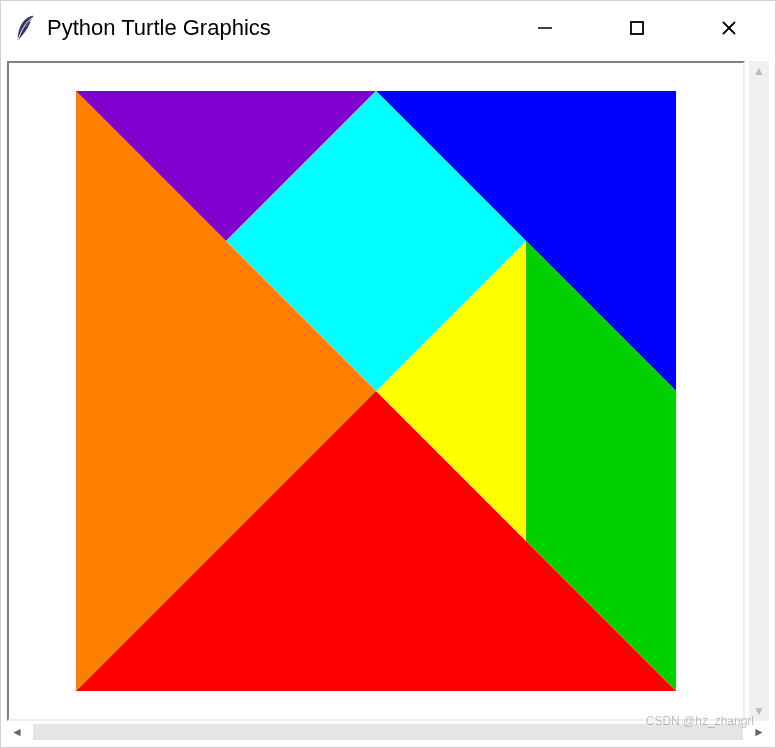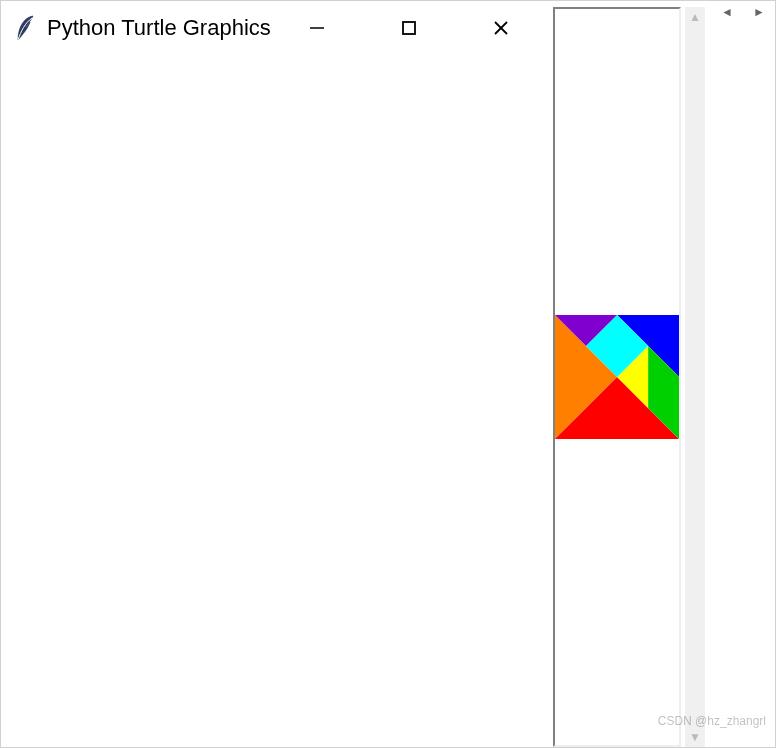--- a/index.html
+++ b/index.html
@@ -11,21 +11,21 @@
     background: #ffffff;
     overflow: hidden;
   }
   .window {
     width: 776px;
     height: 748px;
     background: #ffffff;
     border: 1px solid #d1d1d1;
     box-sizing: border-box;
     display: flex;
-    flex-direction: row;
+    flex-direction: column;
   }
   .title-bar {
     height: 54px;
     display: flex;
     align-items: center;
     padding-left: 14px;
     box-sizing: border-box;
     flex: 0 0 54px;
   }
   .feather-icon {
@@ -101,21 +101,21 @@
   }
   .hscroll .scroll-arrow { color: #666666; width: 20px; text-align: center; }
   .hscroll .track {
     flex: 1;
     height: 16px;
     background: #e5e5e5;
     margin: 0 6px;
   }
   .watermark {
     position: absolute;
-    right: 10px;
+    right: 22px;
     bottom: 20px;
     font-size: 12px;
     color: rgba(0,0,0,0.25);
     font-family: Arial, sans-serif;
     pointer-events: none;
   }
 </style>
 </head>
 <body>
 

